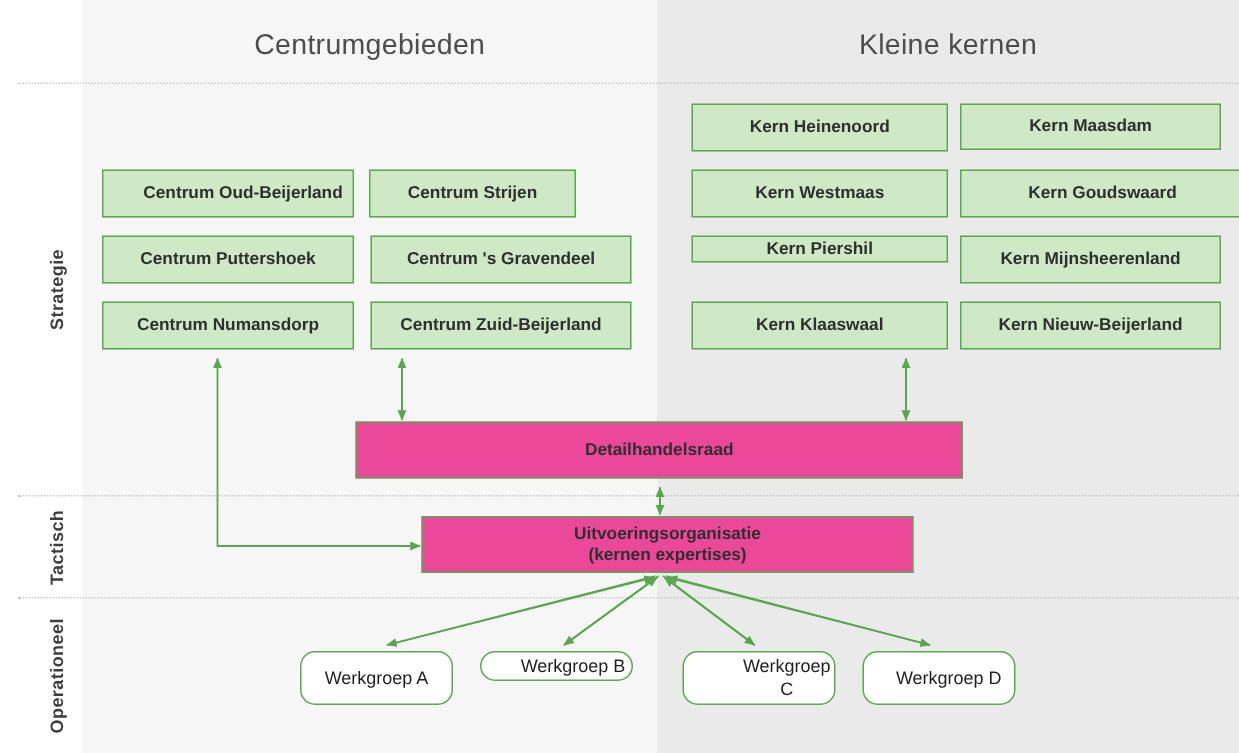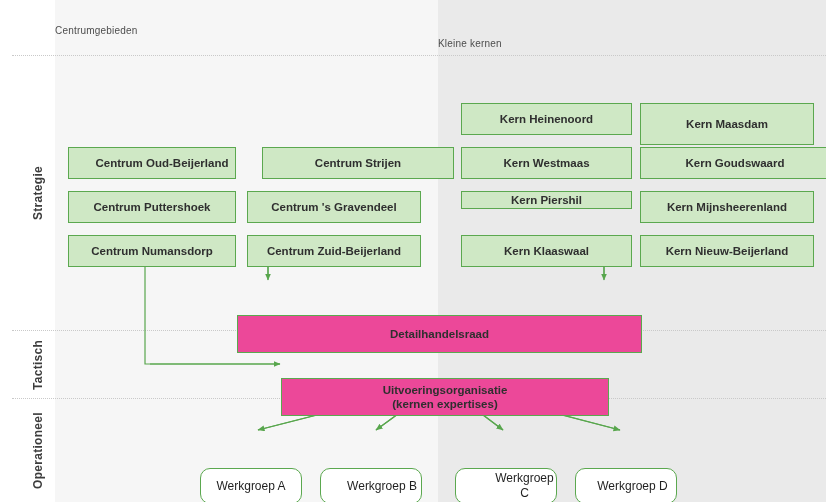--- a/index.html
+++ b/index.html
@@ -26,26 +26,27 @@
   }
   .band-left  { left: 55px;  width: 383px; background: #f6f6f6; }
   .band-right { left: 438px; width: 388px; background: #eaeaea; }
 
   
   .col-header {
     position: absolute;
     top: 21px;
     height: 20px;
     line-height: 20px;
-    font-size: 10px;
+    text-align: center;
+    font-size: 19px;
     color: #4d4d4d;
     letter-spacing: .2px;
   }
   .col-header-left  { left: 55px;  width: 383px; }
-  .col-header-right { left: 438px; width: 388px; margin-top: 13px; }
+  .col-header-right { left: 438px; width: 388px; }
 
   
   .hdiv {
     position: absolute;
     left: 12px;
     width: 814px;
     height: 0;
     border-top: 1px dotted #c9c9c9;
   }
   .hdiv-1 { top: 55px; }
@@ -78,21 +79,20 @@
     box-sizing: border-box;
     border: 1px solid #5ba84f;
     display: flex;
     align-items: center;
     justify-content: center;
     text-align: center;
     font-size: 11.5px;
     font-weight: bold;
     color: #2f2f2f;
     line-height: 1.25;
-    margin-top: 34px;
   }
   .node-green { background: #cfe8c5; }
   .node-white { background: #ec4899; font-weight: bold; }
   .node-wg {
     background: #ffffff;
     font-weight: normal;
     font-size: 12px;
     color: #1f1f1f;
     border-radius: 10px;
   }
@@ -156,36 +156,36 @@
       <line x1="442" y1="384" x2="503" y2="430" marker-end="url(#ah)"></line>
       <line x1="503" y1="430" x2="443" y2="385" marker-end="url(#ah)"></line>
 
       <line x1="444" y1="384" x2="620" y2="430" marker-end="url(#ah)"></line>
       <line x1="620" y1="430" x2="445" y2="385" marker-end="url(#ah)"></line>
     </g>
   </svg>
 
   <div id="node-layer">
       <div class="node node-green" style="left: 68px; top: 113px; width: 168px; height: 32px; padding-left: 20px;">Centrum Oud-Beijerland</div>
-      <div class="node node-green" style="left: 262px; top: 113px; width: 192px; height: 32px;">Centrum Strijen</div>
+      <div class="node node-green" style="left: 246px; top: 113px; width: 138px; height: 32px;">Centrum Strijen</div>
       <div class="node node-green" style="left: 68px; top: 157px; width: 168px; height: 32px;">Centrum Puttershoek</div>
       <div class="node node-green" style="left: 247px; top: 157px; width: 174px; height: 32px;">Centrum 's Gravendeel</div>
       <div class="node node-green" style="left: 68px; top: 201px; width: 168px; height: 32px;">Centrum Numansdorp</div>
       <div class="node node-green" style="left: 247px; top: 201px; width: 174px; height: 32px;">Centrum Zuid-Beijerland</div>
       <div class="node node-green" style="left: 461px; top: 69px; width: 171px; height: 32px;">Kern Heinenoord</div>
-      <div class="node node-green" style="left: 640px; top: 69px; width: 174px; height: 42px;">Kern Maasdam</div>
+      <div class="node node-green" style="left: 640px; top: 69px; width: 174px; height: 31px;">Kern Maasdam</div>
       <div class="node node-green" style="left: 461px; top: 113px; width: 171px; height: 32px;">Kern Westmaas</div>
       <div class="node node-green" style="left: 640px; top: 113px; width: 190px; height: 32px;">Kern Goudswaard</div>
       <div class="node node-green" style="left: 461px; top: 157px; width: 171px; height: 18px;">Kern Piershil</div>
       <div class="node node-green" style="left: 640px; top: 157px; width: 174px; height: 32px;">Kern Mijnsheerenland</div>
       <div class="node node-green" style="left: 461px; top: 201px; width: 171px; height: 32px;">Kern Klaaswaal</div>
       <div class="node node-green" style="left: 640px; top: 201px; width: 174px; height: 32px;">Kern Nieuw-Beijerland</div>
       <div class="node node-white" style="left: 237px; top: 281px; width: 405px; height: 38px;">Detailhandelsraad</div>
       <div class="node node-white" style="left: 281px; top: 344px; width: 328px; height: 38px;">
         <div><span>Uitvoeringsorganisatie</span><br><span>(kernen expertises)</span></div>
       </div>
       <div class="node node-wg" style="left: 200px; top: 434px; width: 102px; height: 36px;">Werkgroep A</div>
-      <div class="node node-wg" style="left: 320px; top: 434px; width: 102px; height: 36px; padding-left: 22px;">Werkgroep B</div>
+      <div class="node node-wg" style="left: 320px; top: 434px; width: 102px; height: 20px; padding-left: 22px;">Werkgroep B</div>
       <div class="node node-wg" style="left: 455px; top: 434px; width: 102px; height: 36px; padding-left: 37px;">Werkgroep C</div>
       <div class="node node-wg" style="left: 575px; top: 434px; width: 102px; height: 36px; padding-left: 13px;">Werkgroep D</div>
     </div>
 
 </div>
 
 </body></html>

